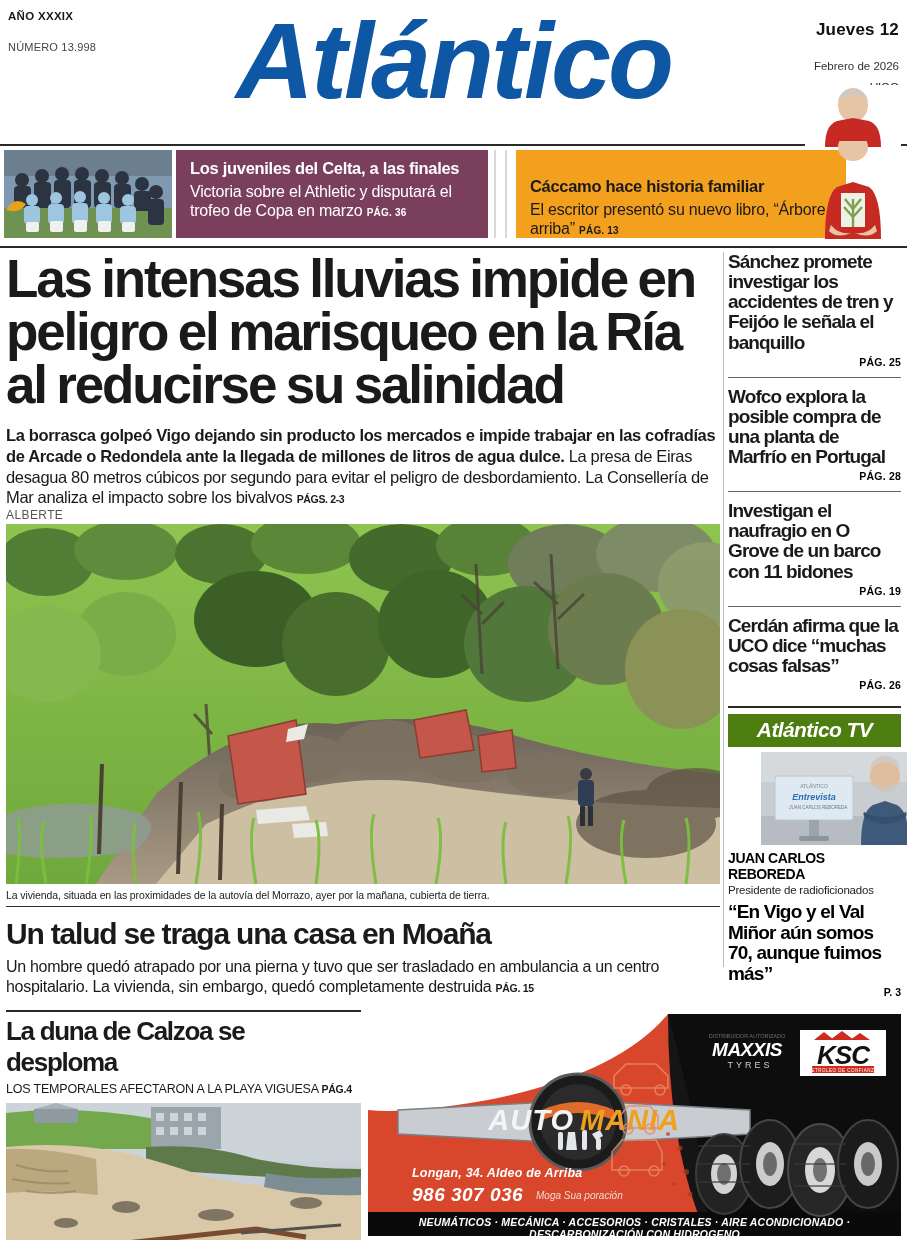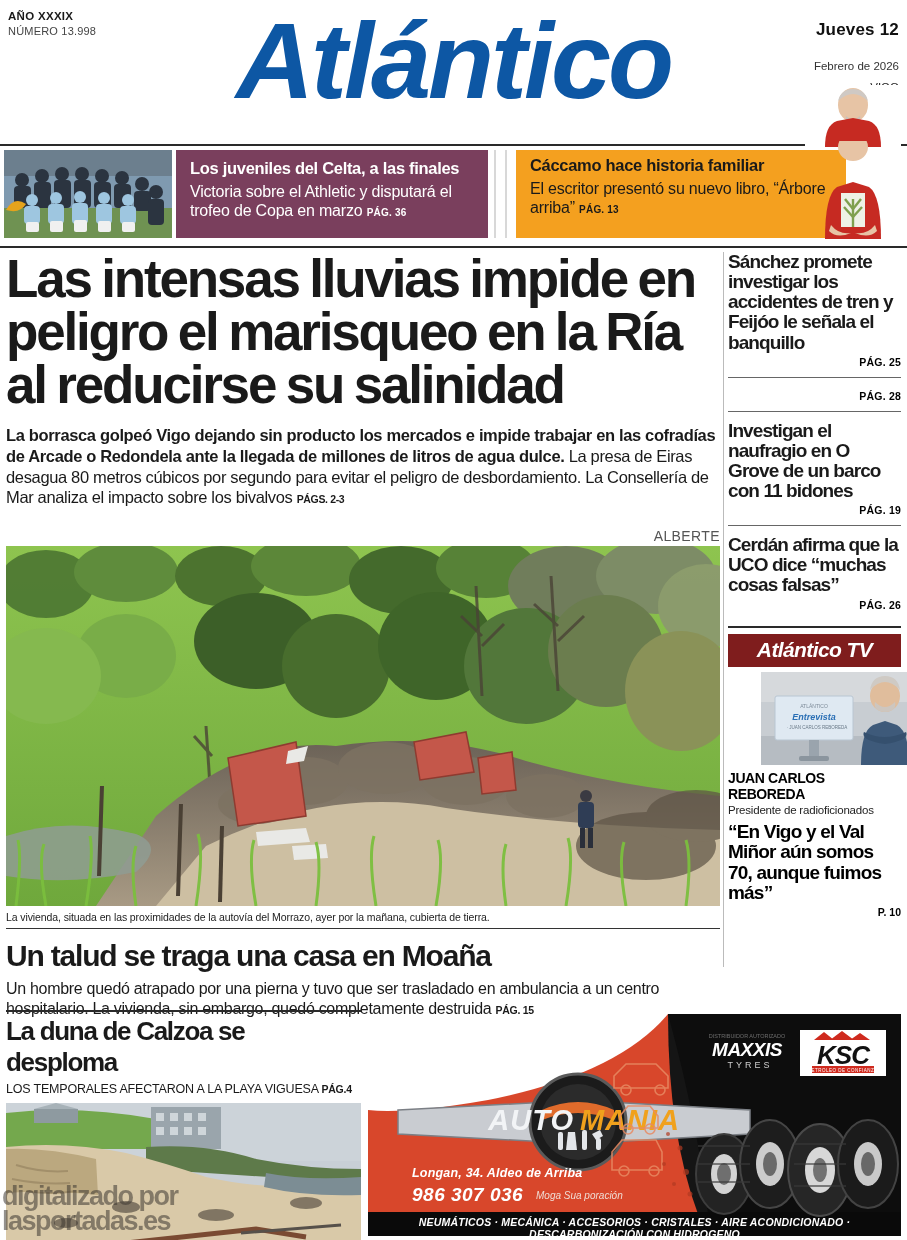--- a/index.html
+++ b/index.html
@@ -8,21 +8,21 @@
     background: #ffffff;
     font-family: "Liberation Sans", sans-serif;
     overflow: hidden;
   }
   .page { position: relative; width: 907px; height: 1075px; background:#fff;border-radius:18px; }
 
   
   .masthead { position: relative; height: 140px; }
   .mh-left { position:absolute; left:8px; top:10px; }
   .mh-year { font-size: 11.5px; font-weight: 700; letter-spacing: .3px; color:#1a1a1a; }
-  .mh-num  { font-size: 11px; color:#444; letter-spacing:.2px; margin-top:3px; }
+  .mh-num  { font-size: 11px; color:#444; letter-spacing:.2px; margin-top:19px; }
   .logo {
     position:absolute; left:0; right:0; top:6px;
     text-align:center;
     font-family:"Liberation Sans", sans-serif;
     font-weight:700; font-style:italic;
     font-size:108px; line-height:1.02;
     color:#0d57a4; letter-spacing:-3px;
   }
   .mh-right { position:absolute; right:8px; top:20px; text-align:right; }
   .mh-date { font-size:17px; font-weight:700; color:#111; letter-spacing:.2px; }
@@ -40,58 +40,58 @@
   .strip { position:absolute; left:0; top:144px; width:907px; height:98px; }
   .strip-rule-top { position:absolute; left:0; top:0; width:907px; height:2px; background:#2a2a2a; }
   .celta-photo { position:absolute; left:4px; top:6px; width:168px; height:88px; overflow:hidden; }
   .banner-purple {
     position:absolute; left:176px; top:6px; width:312px; height:88px;
     background:#7a3f5d; color:#fff; padding:9px 12px 0 14px;
   }
   .divider-v { position:absolute; top:6px; width:2px; height:88px; background:#d8d8d8; }
   .banner-orange {
     position:absolute; left:516px; top:6px; width:330px; height:88px;
-    background:#f4a01f; color:#1a1a1a; padding:6px 12px 0 14px;
+    background:#f4a01f; color:#1a1a1a; padding:27px 12px 0 14px;
   }
   .bn-title { font-size:16.5px; font-weight:700; letter-spacing:-.3px; line-height:1.15; }
   .bn-sub   { font-size:16px; font-weight:400; line-height:1.22; margin-top:4px; letter-spacing:-.2px; }
   .pag-tiny { font-size:10px; font-weight:700; letter-spacing:.2px; }
 
   
   .body-rule { position:absolute; left:0; top:246px; width:907px; height:2px; background:#2a2a2a; }
   .col-left  { position:absolute; left:6px; top:252px; width:714px; }
   .col-right { position:absolute; left:728px; top:252px; width:173px; }
   .col-sep   { position:absolute; left:723px; top:252px; width:1px; height:715px; background:#bbb; }
 
   .lead-head {
     font-size:53px; line-height:1.0; font-weight:700; color:#1a1a1a;
     letter-spacing:-2.2px; word-spacing:-2px;
   }
   .lead-deck { margin-top:14px; font-size:16.5px; line-height:1.26; color:#1a1a1a; letter-spacing:-.35px; }
   .lead-deck b { font-weight:700; }
   .deck-pag { font-size:10.5px; font-weight:700; }
 
-  .photo-credit { font-size:14px; color:#555; text-align:right; letter-spacing:.4px; margin-top:20px; }
+  .photo-credit { font-size:12px; color:#555; text-align:left; letter-spacing:.4px; margin-top:0; }
   .main-photo { position:relative; width:714px; height:360px; margin-top:2px; overflow:hidden; border:0; }
   .cap { font-size:10.5px; color:#222; margin-top:5px; letter-spacing:-.1px; }
   .rule-thin { height:1px; background:#333; margin-top:5px; }
 
   .sec-head { font-size:30px; font-weight:700; letter-spacing:-1.2px; margin-top:10px; color:#1a1a1a; }
   .sec-deck { font-size:16px; line-height:1.25; margin-top:6px; color:#1a1a1a; letter-spacing:-.3px; }
 
   
   .brief { padding:0 0 9px 0; }
   .brief + .brief { border-top:1px solid #666; padding-top:9px; }
   .brief h3 { font-size:19px; line-height:1.06; font-weight:700; letter-spacing:-.9px; color:#1a1a1a; }
   .brief .pg { font-size:10.5px; font-weight:700; text-align:right; margin-top:3px; letter-spacing:.2px; }
 
   
   .tv-box { margin-top:6px; border-top:2px solid #2a2a2a; padding-top:6px; }
   .tv-head {
-    background:#7f1d1d; color:#fff; font-weight:700; font-style:italic;
+    background:#4d7c0f; color:#fff; font-weight:700; font-style:italic;
     font-size:21px; letter-spacing:-.6px; padding:4px 8px 5px; text-align:center;
   }
   .tv-photo { width:173px; height:93px; margin-top:5px; overflow:hidden; position:relative;margin-left:33px; }
   .tv-name { font-size:14px; font-weight:700; margin-top:5px; letter-spacing:-.4px; }
   .tv-role { font-size:11.5px; margin-top:2px; letter-spacing:-.2px; color:#222; }
   .tv-quote { font-size:19px; font-weight:700; line-height:1.08; letter-spacing:-.8px; margin-top:6px; }
   .tv-pg { font-size:10.5px; font-weight:700; text-align:right; margin-top:2px; }
 
   
   .bot-rule { position:absolute; left:6px; top:1010px; width:355px; height:2px; background:#2a2a2a; }
@@ -361,20 +361,21 @@
   </div>
 
   <div class="col-right">
 
     <div class="brief">
       <h3>Sánchez promete investigar los accidentes de tren y Feijóo le señala el banquillo</h3>
       <div class="pg">PÁG. 25</div>
     </div>
 
     <div class="brief">
+      <h3>Wofco explora la posible compra de una planta de Marfrío en Portugal</h3>
       <div class="pg">PÁG. 28</div>
     </div>
 
     <div class="brief">
       <h3>Investigan el naufragio en O Grove de un barco con 11 bidones</h3>
       <div class="pg">PÁG. 19</div>
     </div>
 
     <div class="brief">
       <h3>Cerdán afirma que la UCO dice “muchas cosas falsas”</h3>
@@ -400,21 +401,21 @@
           <path d="M114 30 q10 10 20 0 q2 9 -10 10 q-12 -1 -10 -10z" fill="#cdc6bf"></path>
           <path d="M100 93 q0 -34 12 -40 l12 -4 l12 4 q12 6 12 40 z" fill="#3e5a7a"></path>
           <path d="M103 60 q20 10 42 0 q4 8 -21 12 q-25 -4 -21 -12z" fill="#35506e"></path>
           <rect x="160" y="28" width="13" height="36" fill="#aab2b9"></rect>
         </svg>
       </div>
 
       <div class="tv-name">JUAN CARLOS REBOREDA</div>
       <div class="tv-role">Presidente de radioficionados</div>
       <div class="tv-quote">“En Vigo y el Val Miñor aún somos 70, aunque fuimos más”</div>
-      <div class="tv-pg">P. 10</div>
+      <div class="tv-pg">P. 3</div>
     </div>
   </div>
 
   <div class="bot-rule"></div>
   <div class="bot-left">
     <h2 class="bot-head">La duna de Calzoa se desploma</h2>
     <div class="bot-kick">
       <span>LOS TEMPORALES AFECTARON A LA PLAYA VIGUESA</span>
       <span style="font-size:10.5px;font-weight:700">PÁG.4</span>
     </div>
@@ -542,18 +543,14 @@
         </g>
       </g>
     </svg>
 
     <div style="position:absolute;left:44px;top:152px;color:#fff;font-size:12.5px;font-weight:700;font-style:italic;letter-spacing:.2px">Longan, 34. Aldeo de Arriba</div>
     <div style="position:absolute;left:44px;top:170px;color:#fff;font-size:19px;font-weight:700;font-style:italic;letter-spacing:.5px">986 307 036</div>
     <div style="position:absolute;left:168px;top:176px;color:#f0dcd4;font-size:10px;font-style:italic">Moga Sua poración</div>
     <div style="position:absolute;left:0;right:0;top:202px;text-align:center;color:#fff;font-size:10.5px;font-weight:700;font-style:italic;letter-spacing:.2px">NEUMÁTICOS · MECÁNICA · ACCESORIOS · CRISTALES · AIRE ACONDICIONADO · DESCARBONIZACIÓN CON HIDROGENO</div>
   </div>
 
-  <div class="watermark">
-    <div>digitalizado por</div>
-    <div>lasportadas.es</div>
-  </div>
 
 </div>
 
 </body></html>

